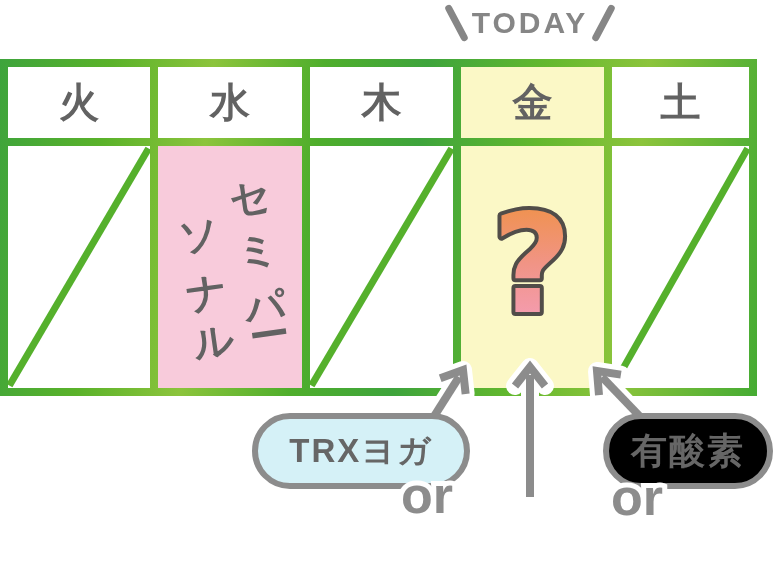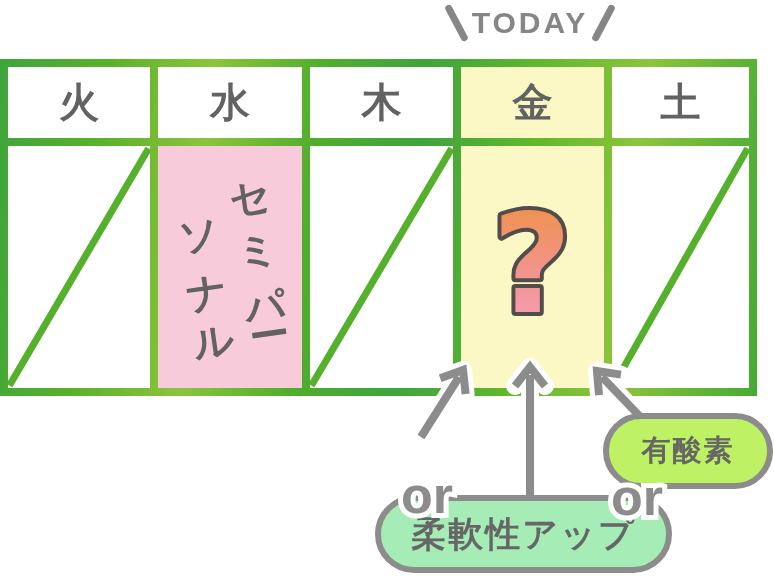--- a/index.html
+++ b/index.html
@@ -45,21 +45,21 @@
   
   .arrows { position:absolute; left:0; top:0; pointer-events:none; }
 
   
   .bubble { position:absolute; box-sizing:border-box; border:6px solid #8c8c8c;
     display:flex; align-items:center; justify-content:center;
     font-weight:700; color:#666666; letter-spacing:2px; }
   .bubble-trx     { left:252px; top:413px; width:218px; height:76px; border-radius:38px;
                     background:#d5f1f7; font-size:33px; }
   .bubble-aerobic { left:603px; top:413px; width:170px; height:76px; border-radius:38px;
-                    background:#bef264; font-size:29px;align-items:center; }
+                    background:#000000; font-size:36px;align-items:center; }
   .bubble-flex    { left:375px; top:495px; width:297px; height:78px; border-radius:39px;
                     background:#a6ecb6; font-size:35px; }
 
   
   .or { position:absolute; width:70px; height:52px; text-align:center;
     font-size:52px; font-weight:700; line-height:1; }
   .or-left  { left:392px; top:469px; }
   .or-right { left:602px; top:471px; }
   .or span { position:absolute; left:0; right:0; top:0; }
   .or .back  { color:#ffffff; -webkit-text-stroke:10px #ffffff; }
@@ -142,25 +142,25 @@
         <path d="M530 497 L530 375"></path>
         <path d="M-15 19 L0 0 L15 19" transform="translate(530 367)"></path>
       </g>
       <g>
         <path d="M651 428 L602 377"></path>
         <path d="M-15 19 L0 0 L15 19" transform="translate(597 371) rotate(-43)"></path>
       </g>
     </g>
   </svg>
 
+  <div class="bubble bubble-trx">
+    <span>TRXヨガ</span>
+  </div>
   <div class="bubble bubble-aerobic">
     <span>有酸素</span>
-  </div>
-  <div class="bubble bubble-flex">
-    <span>柔軟性アップ</span>
   </div>
 
   <div class="or or-left">
     <span class="back">or</span>
     <span class="front">or</span>
   </div>
   <div class="or or-right">
     <span class="back">or</span>
     <span class="front">or</span>
   </div>

